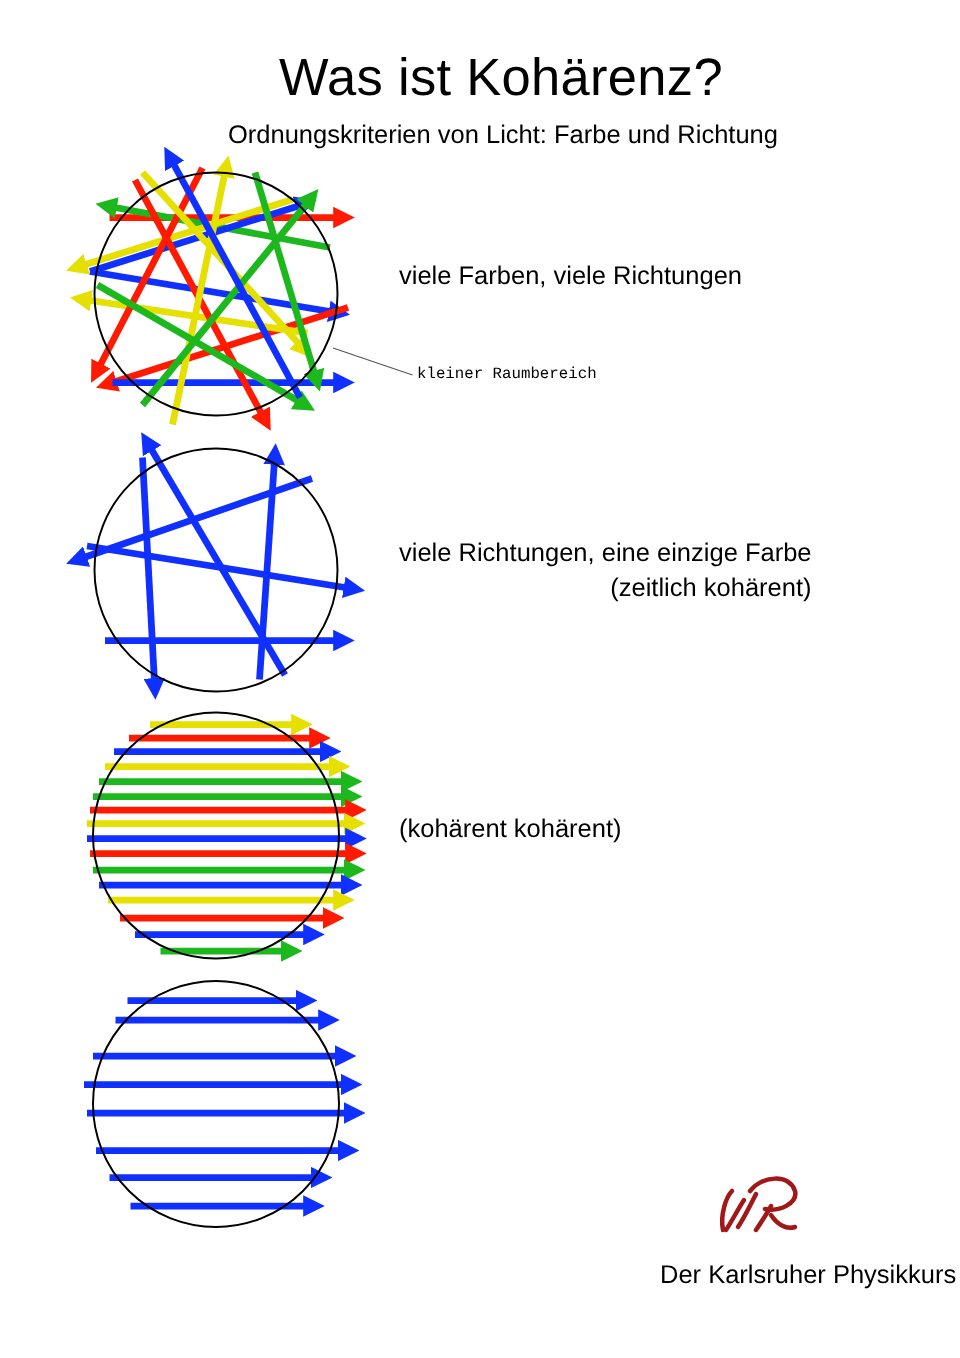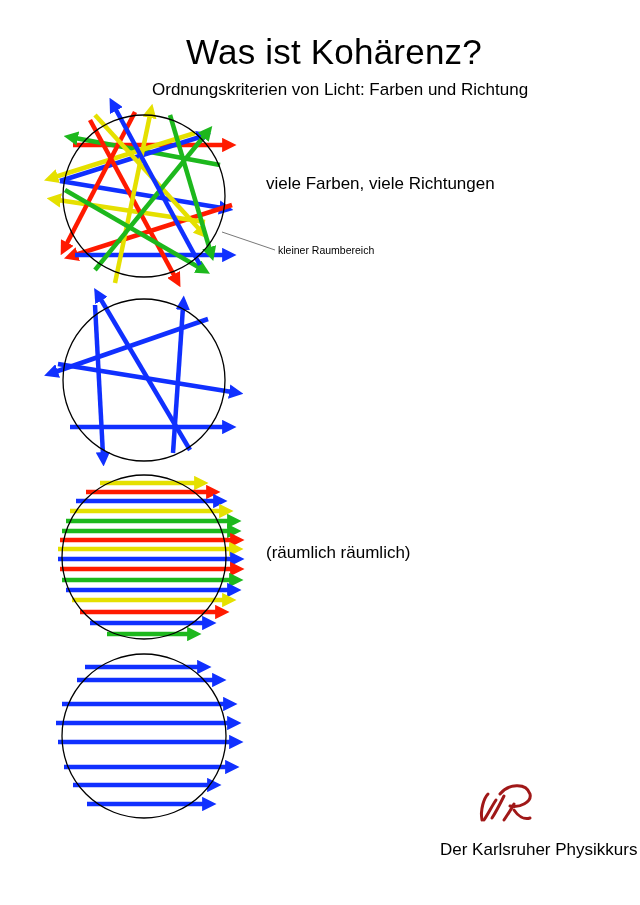--- a/index.html
+++ b/index.html
@@ -2,30 +2,30 @@
 <html><head>
 <meta charset="utf-8">
 <style>
   html, body { margin:0; padding:0; background:#ffffff; }
   body { width:640px; height:905px; position:relative; overflow:hidden;
          font-family:"Liberation Sans", "DejaVu Sans", sans-serif; color:#000; }
   .title { position:absolute; left:0; width:548px; top:32px; text-align:center;
            font-size:35px; font-weight:normal; padding-left:120px; box-sizing:border-box; letter-spacing:0.2px;}
   .subtitle { position:absolute; left:152px; top:80px; font-size:17px; }
   .label { position:absolute; left:266px; font-size:17px; line-height:23px;text-align:right; }
-  .small { position:absolute; font-size:10.5px; }
+  .small { position:absolute; font-size:10.5px;font-family:Liberation Mono, monospace; }
   .footer { position:absolute; left:440px; top:840px; font-size:17px; }
   svg.panel { position:absolute; left:0; top:0; overflow:visible; }
   #logo { position:absolute; left:474px; top:780px; }
 </style>
 </head>
 <body>
 
 <div class="title">Was ist Kohärenz?</div>
-<div class="subtitle">Ordnungskriterien von Licht: Farben und Richtung</div>
+<div class="subtitle">Ordnungskriterien von Licht: Farbe und Richtung</div>
 
 <svg class="panel" width="640" height="905">
   <defs>
     <marker id="ar" viewBox="0 0 10 10" refX="2" refY="5" markerWidth="3.2" markerHeight="3.2" orient="auto">
         <path d="M0,0 L10,5 L0,10 z" fill="#ff1a00"></path>
       </marker>
     <marker id="ay" viewBox="0 0 10 10" refX="2" refY="5" markerWidth="3.2" markerHeight="3.2" orient="auto">
         <path d="M0,0 L10,5 L0,10 z" fill="#e5e000"></path>
       </marker>
     <marker id="ag" viewBox="0 0 10 10" refX="2" refY="5" markerWidth="3.2" markerHeight="3.2" orient="auto">
@@ -66,20 +66,22 @@
     <line x1="208" y1="319" x2="55" y2="372" marker-end="url(#ab)"></line>
     <line x1="58" y1="364" x2="232" y2="392" marker-end="url(#ab)"></line>
     <line x1="95" y1="305" x2="103" y2="455" marker-end="url(#ab)"></line>
     <line x1="190" y1="450" x2="100" y2="298" marker-end="url(#ab)"></line>
     <line x1="173" y1="453" x2="183" y2="307" marker-end="url(#ab)"></line>
     <line x1="70" y1="427" x2="225" y2="427" marker-end="url(#ab)"></line>
   </g>
   <circle cx="144" cy="380" r="81" fill="none" stroke="#000" stroke-width="1.3"></circle>
 </svg>
 <div class="label" style="top:357px">
+  <div>viele Richtungen, eine einzige Farbe</div>
+  <div>(zeitlich kohärent)</div>
 </div>
 
 <svg class="panel" width="640" height="905">
   <g stroke-width="4.5" fill="none">
     <line x1="100" y1="483" x2="197" y2="483" stroke="#e5e000" marker-end="url(#ay)"></line>
     <line x1="86" y1="492" x2="209" y2="492" stroke="#ff1a00" marker-end="url(#ar)"></line>
     <line x1="76" y1="501" x2="216" y2="501" stroke="#1030ff" marker-end="url(#ab)"></line>
     <line x1="70" y1="511" x2="222" y2="511" stroke="#e5e000" marker-end="url(#ay)"></line>
     <line x1="66" y1="521" x2="230" y2="521" stroke="#1db81d" marker-end="url(#ag)"></line>
     <line x1="62" y1="531" x2="230" y2="531" stroke="#1db81d" marker-end="url(#ag)"></line>
@@ -90,21 +92,21 @@
     <line x1="62" y1="580" x2="232" y2="580" stroke="#1db81d" marker-end="url(#ag)"></line>
     <line x1="66" y1="590" x2="230" y2="590" stroke="#1030ff" marker-end="url(#ab)"></line>
     <line x1="72" y1="600" x2="225" y2="600" stroke="#e5e000" marker-end="url(#ay)"></line>
     <line x1="80" y1="612" x2="218" y2="612" stroke="#ff1a00" marker-end="url(#ar)"></line>
     <line x1="90" y1="623" x2="205" y2="623" stroke="#1030ff" marker-end="url(#ab)"></line>
     <line x1="107" y1="634" x2="190" y2="634" stroke="#1db81d" marker-end="url(#ag)"></line>
   </g>
   <circle cx="144" cy="557" r="82" fill="none" stroke="#000" stroke-width="1.3"></circle>
 </svg>
 <div class="label" style="top:541px">
-  <div>(räumlich räumlich)</div>
+  <div>(kohärent kohärent)</div>
 </div>
 
 <svg class="panel" width="640" height="905">
   <g stroke="#1030ff" stroke-width="4.5" fill="none">
     <line x1="85" y1="667" x2="200" y2="667" marker-end="url(#ab)"></line>
     <line x1="77" y1="680" x2="215" y2="680" marker-end="url(#ab)"></line>
     <line x1="62" y1="704" x2="226" y2="704" marker-end="url(#ab)"></line>
     <line x1="56" y1="723" x2="230" y2="723" marker-end="url(#ab)"></line>
     <line x1="58" y1="742" x2="232" y2="742" marker-end="url(#ab)"></line>
     <line x1="64" y1="767" x2="228" y2="767" marker-end="url(#ab)"></line>

